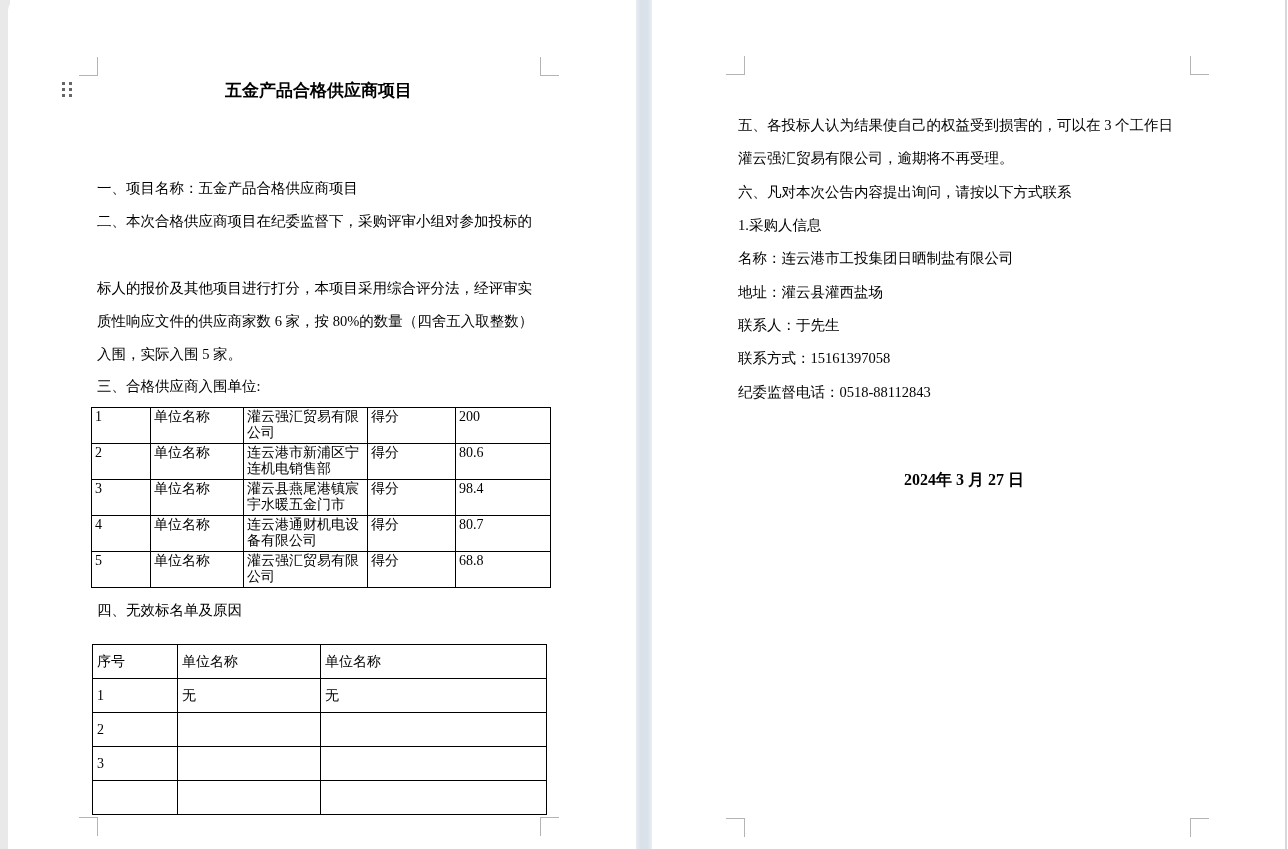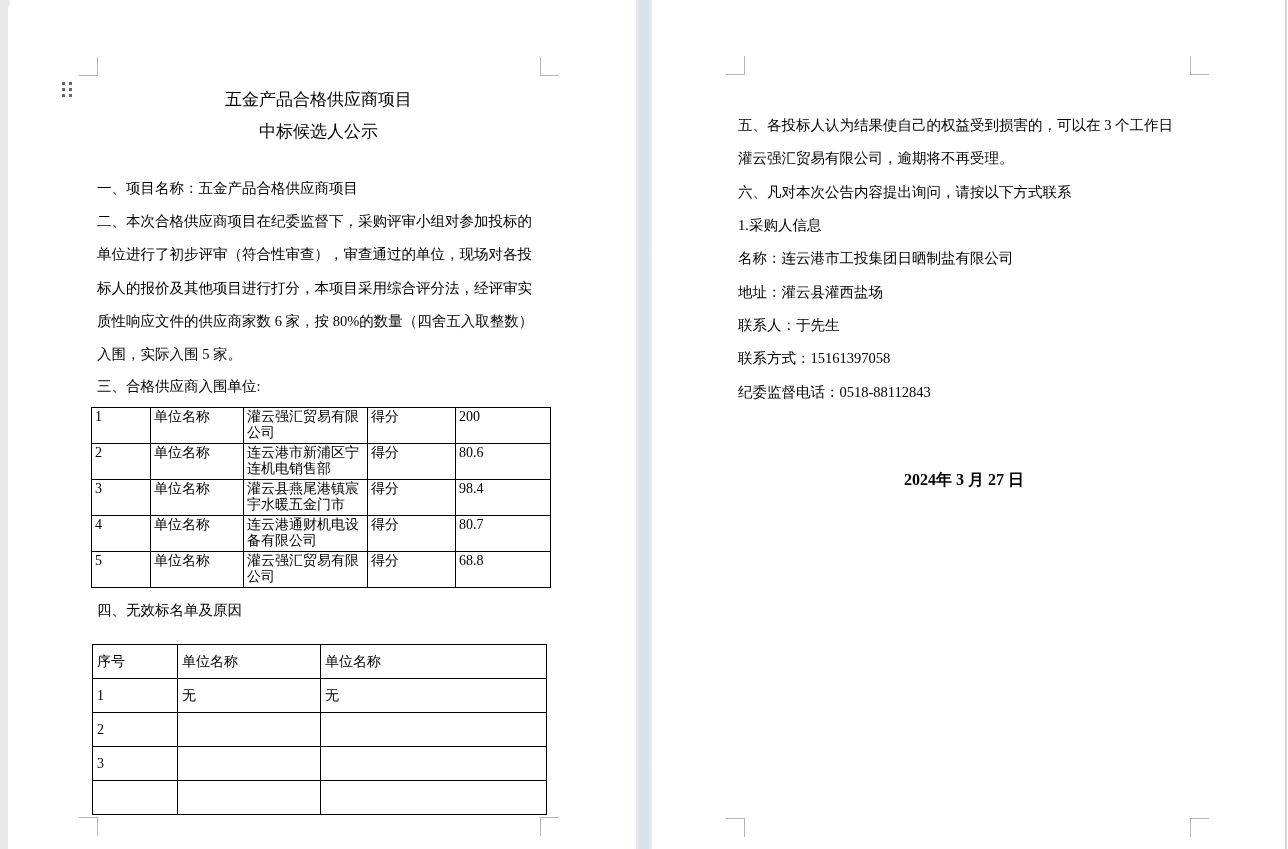--- a/index.html
+++ b/index.html
@@ -22,21 +22,21 @@
   .mark.tl{border-right-width:1px;border-bottom-width:1px;}
   .mark.tr{border-left-width:1px;border-bottom-width:1px;}
   .mark.bl{border-right-width:1px;border-top-width:1px;}
   .mark.br{border-left-width:1px;border-top-width:1px;}
 
   .drag-handle{position:absolute;display:grid;grid-template-columns:3px 3px;
     grid-auto-rows:3px;column-gap:4px;row-gap:3px;cursor:move;}
   .drag-handle i{background:#666;display:block;}
 
   .doc-title{position:absolute;left:89px;width:443px;text-align:center;
-    font-weight:normal;font-size:17px;line-height:18px;white-space:nowrap;margin-top:9px;}
+    font-weight:bold;font-size:17px;line-height:18px;white-space:nowrap;}
   .tline{position:absolute;font-size:14.5px;line-height:17px;white-space:pre;}
   .p1line{left:89px;}
   .p2line{left:86px;}
   .doc-date{position:absolute;left:86px;width:452px;text-align:center;
     font-weight:bold;font-size:16px;white-space:pre;}
 
   table.tbl{position:absolute;border-collapse:collapse;table-layout:fixed;}
   table.tbl td{border:1px solid #000;font-size:14px;overflow:hidden;}
   table.tbl1 td{height:33px;padding:1px 3px;vertical-align:top;line-height:16px;word-break:break-all;}
   table.tbl2 td{height:33px;padding:0 4px;vertical-align:middle;line-height:17px;}
@@ -55,25 +55,23 @@
   <div class="drag-handle" style="left:54px;top:82px" title="six-dot-drag-handle">
     <i></i>
       <i></i>
       <i></i>
       <i></i>
       <i></i>
       <i></i>
   </div>
 
   <div class="doc-title" style="top:82px">五金产品合格供应商项目</div>
-  <div class="doc-title" style="top:114px">中标候选人公示</div>
 
   <div class="tline p1line" style="top:180px">一、项目名称：五金产品合格供应商项目</div>
   <div class="tline p1line" style="top:213px">二、本次合格供应商项目在纪委监督下，采购评审小组对参加投标的</div>
-  <div class="tline p1line" style="top:246px">单位进行了初步评审（符合性审查），审查通过的单位，现场对各投</div>
   <div class="tline p1line" style="top:280px">标人的报价及其他项目进行打分，本项目采用综合评分法，经评审实</div>
   <div class="tline p1line" style="top:313px">质性响应文件的供应商家数 6 家，按 80%的数量（四舍五入取整数）</div>
   <div class="tline p1line" style="top:346px">入围，实际入围 5 家。</div>
   <div class="tline p1line" style="top:378px">三、合格供应商入围单位:</div>
 
   <table class="tbl tbl1" style="left:83px;top:407px">
     <colgroup>
         <col style="width:59px">
         <col style="width:93px">
         <col style="width:124px">

